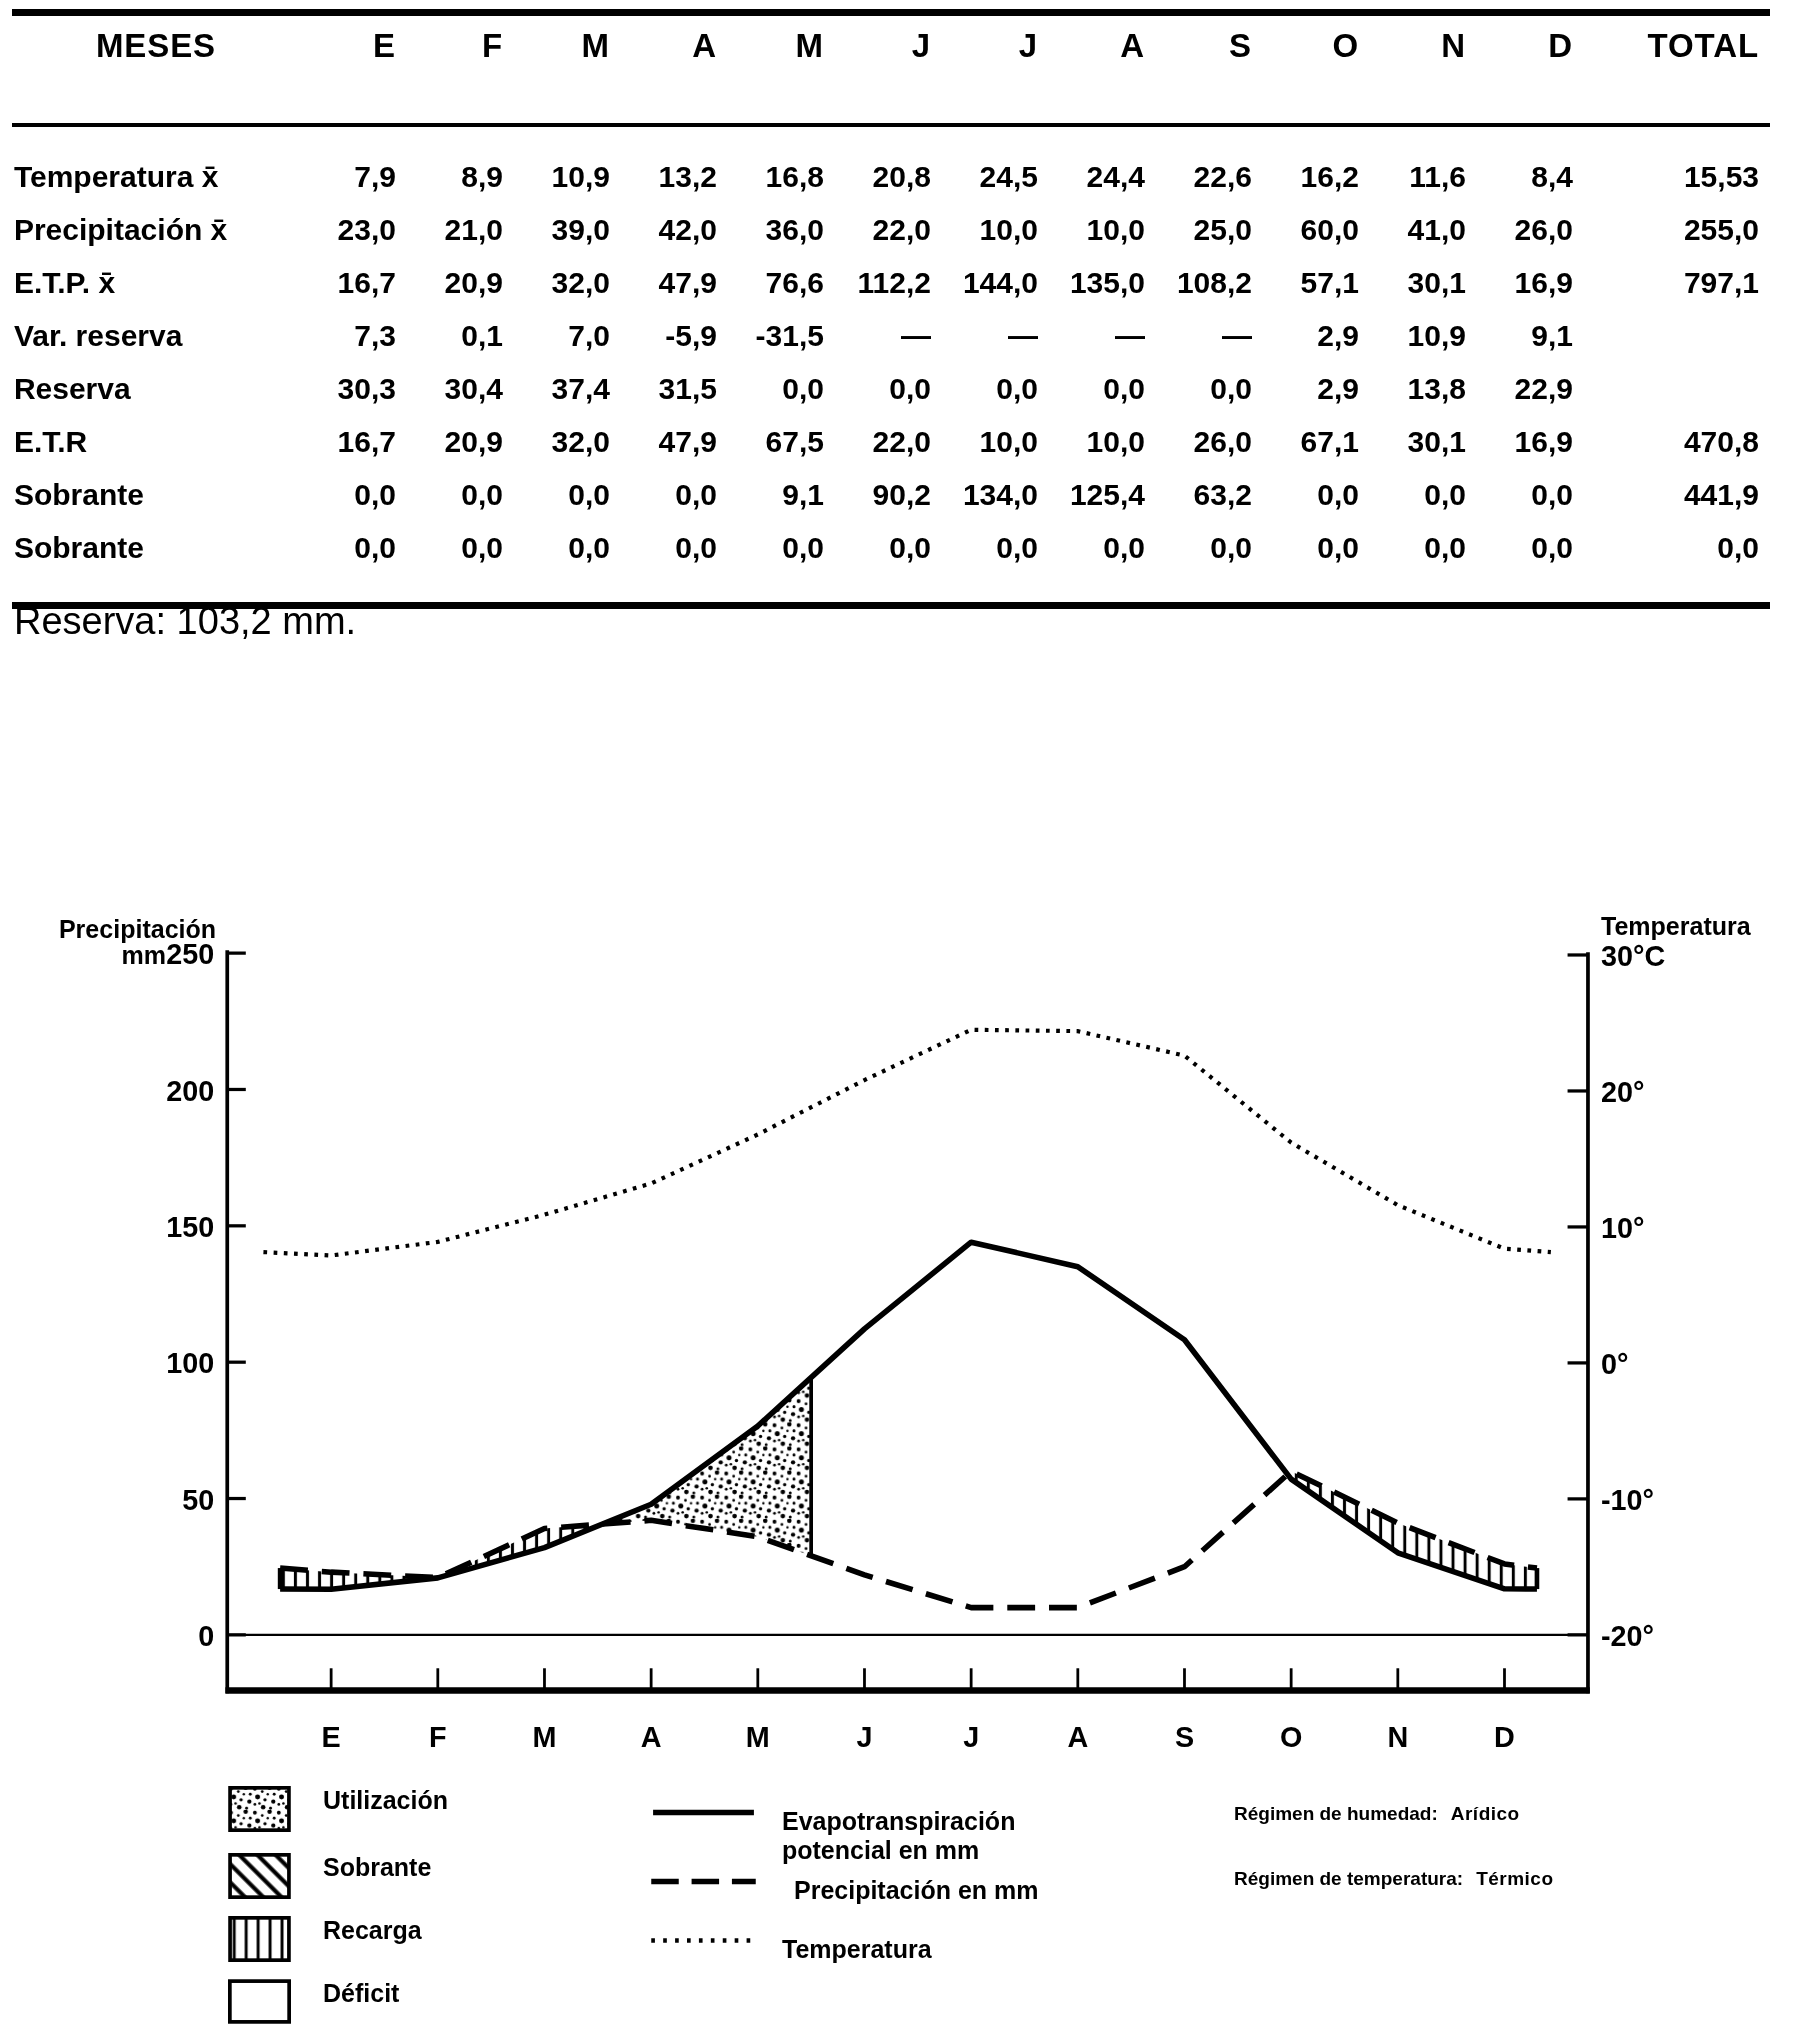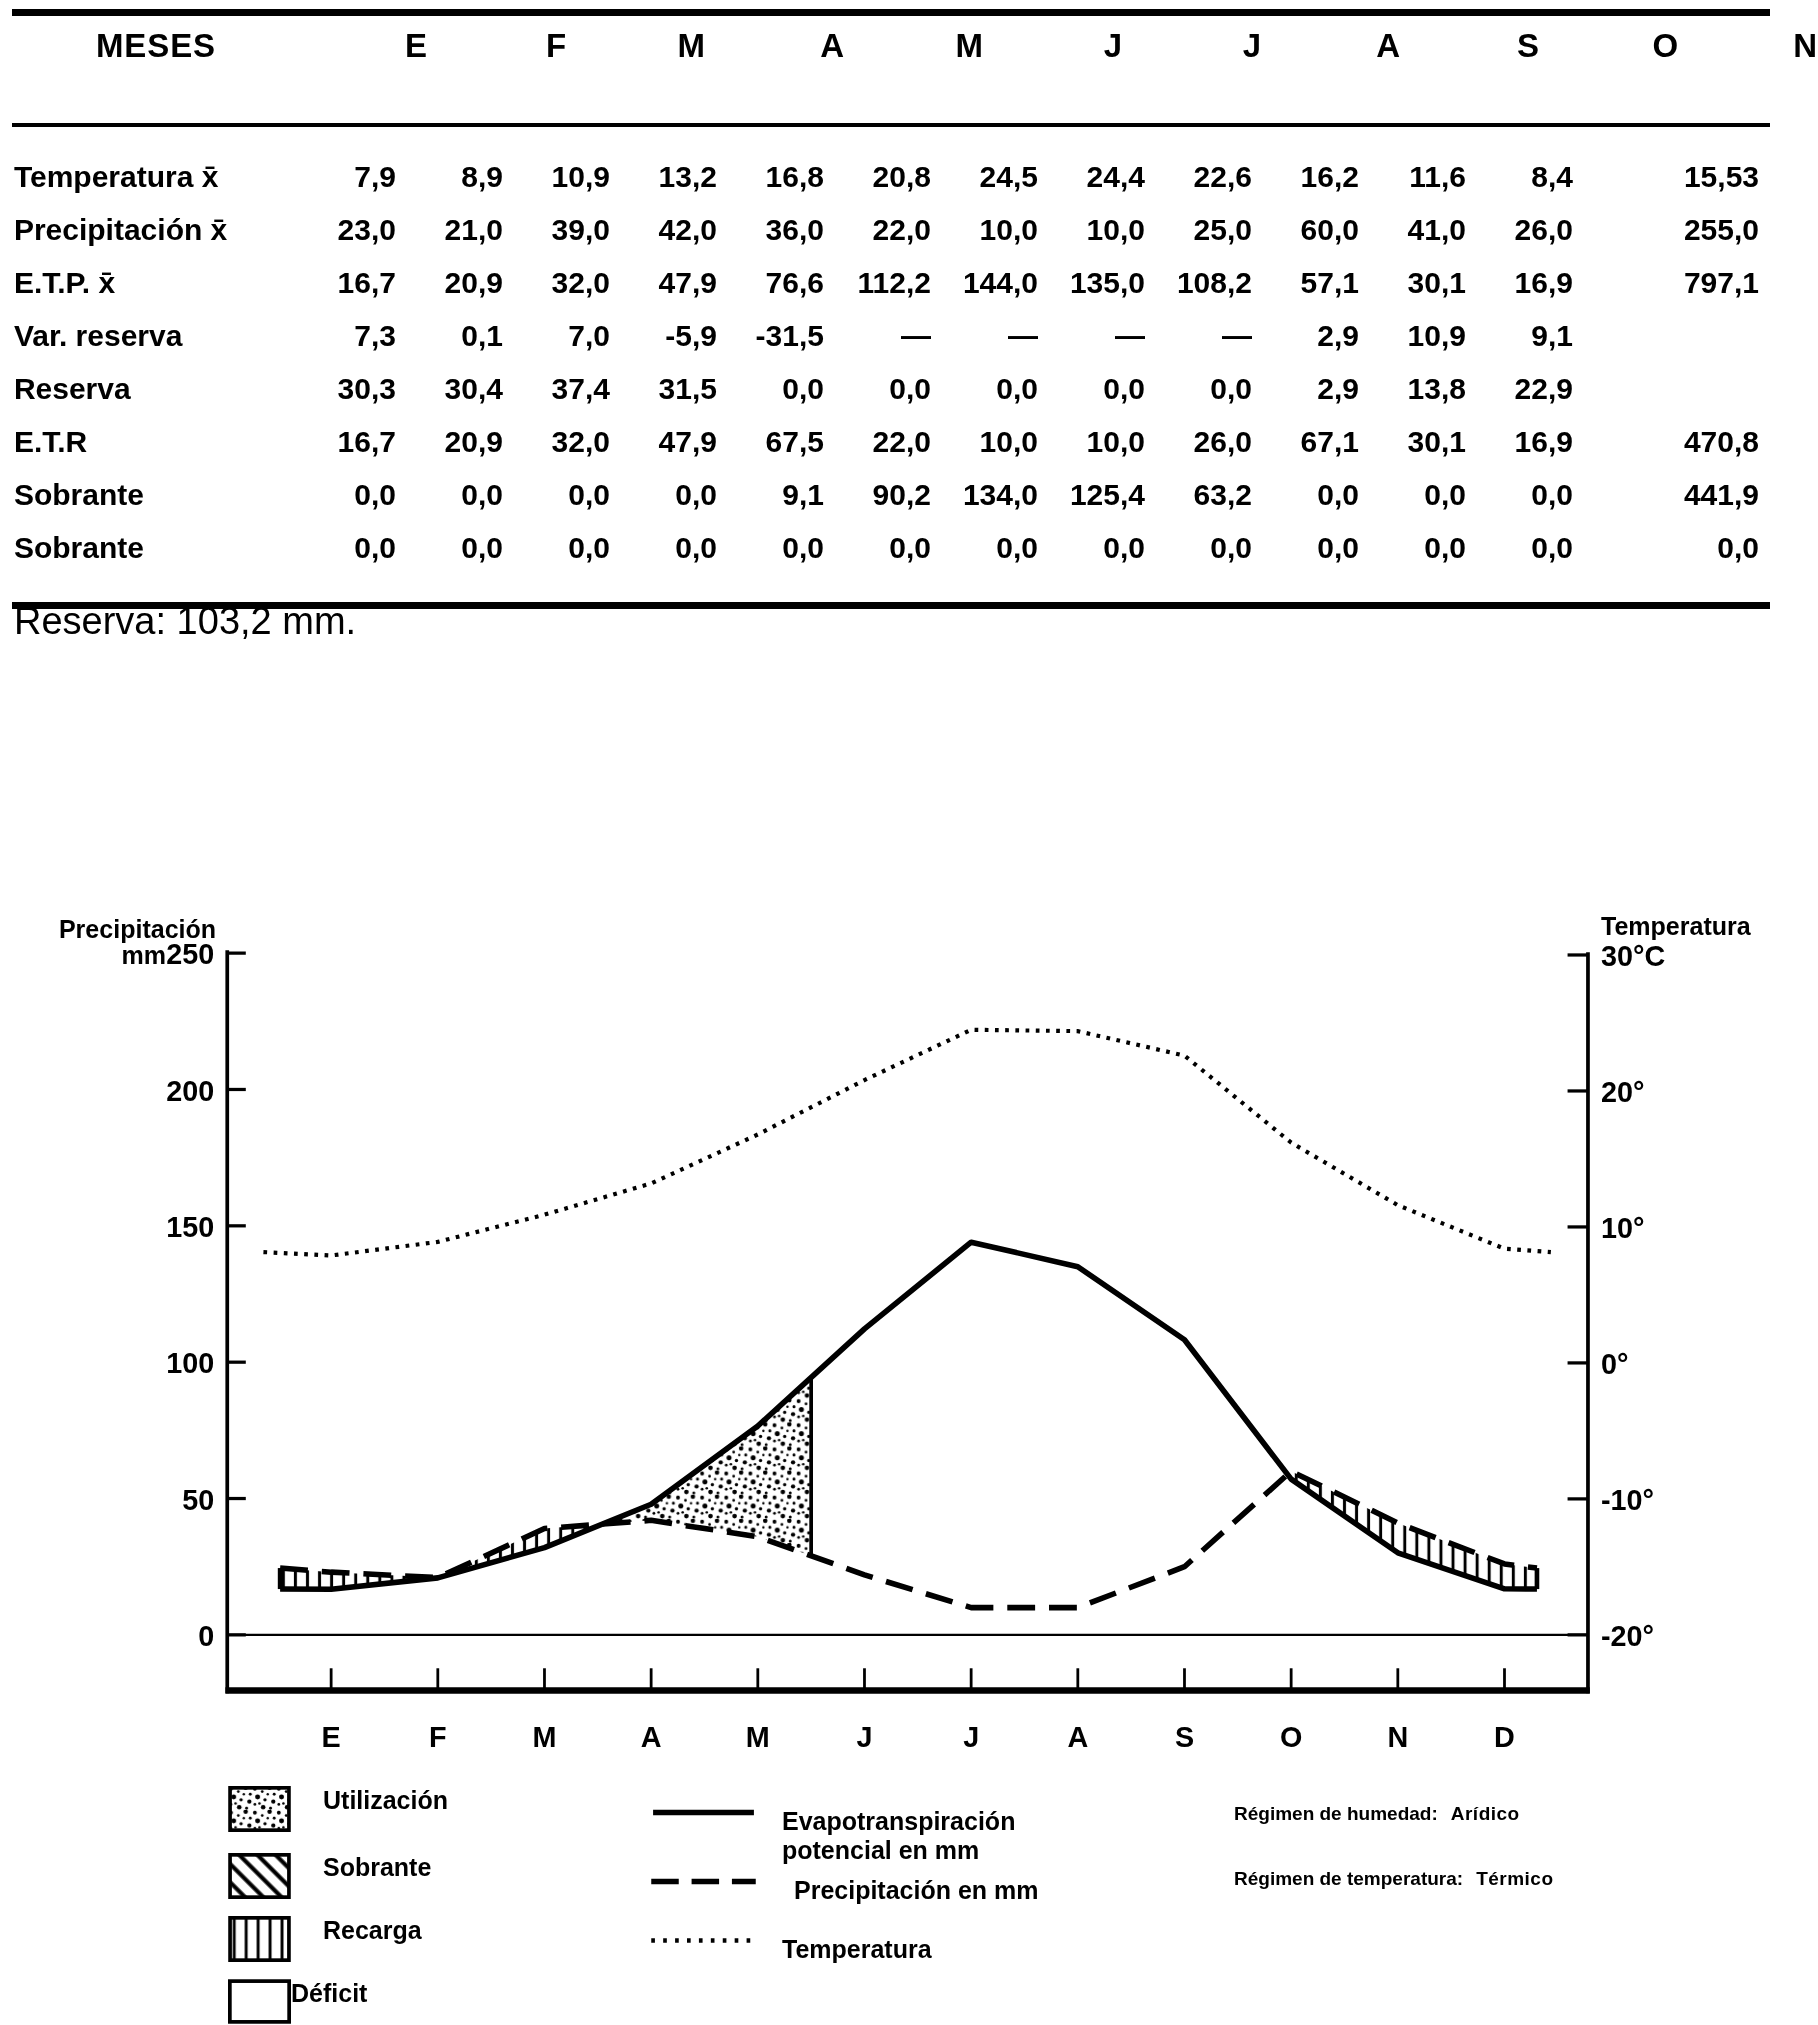--- a/index.html
+++ b/index.html
@@ -4,21 +4,21 @@
 <style>
   html,body{margin:0;padding:0;background:#fff;}
   .page{position:relative;width:1818px;height:2026px;background:#fff;overflow:hidden;
         font-family:"Liberation Sans",sans-serif;color:#000;}
   
   .table-block{position:absolute;left:12px;top:9.3px;width:1758px;}
   .rule{background:#000;width:100%;}
   .rule-thick{height:6.5px;}
   .rule-mid{height:4.6px;}
   .thead,.tr{display:grid;grid-template-columns:288px repeat(12,107px) 1fr;align-items:center;}
-  .thead{height:96px;align-items:start;padding-top:11px;gap:32px;}
+  .thead{height:96px;align-items:start;padding-top:11px;}
   .th{font-size:33px;font-weight:700;text-align:right;padding-right:11px;letter-spacing:0.9px;}
   .th.label-col{text-align:center;padding-right:0;}
   .tbody{padding-top:23px;padding-bottom:28px;}
   .tr{height:53px;}
   .td{font-size:30px;font-weight:700;}
   .td.num{text-align:right;padding-right:11px;}
   .td.label-col{text-align:left;padding-left:1.9px;}
   .reserve-note{position:absolute;left:14px;top:600px;font-size:38px;font-weight:400;}
   
   .chart{position:absolute;left:0;top:890px;width:1818px;height:872px;}
@@ -302,21 +302,21 @@
   <div class="legend-item" style="left:228px;top:1916px;">
     <svg class="patt-box" width="63" height="46" viewBox="0 0 68 50">
       <rect x="2" y="2" width="64" height="46" fill="url(#pat-vert)" stroke="#000" stroke-width="4"></rect>
       </svg>
     <span class="legend-label" style="margin-left:32px;">Recarga</span>
   </div>
   <div class="legend-item" style="left:228px;top:1979px;">
     <svg class="patt-box" width="63" height="45" viewBox="0 0 68 48">
       <rect x="2" y="2" width="64" height="44" fill="none" stroke="#000" stroke-width="4"></rect>
       </svg>
-    <span class="legend-label" style="">Déficit</span>
+    <span class="legend-label" style="margin-left:32px;">Déficit</span>
   </div>
 
   <div class="legend-item" style="left:649px;top:1807px;">
     <svg width="109" height="11" viewBox="0 0 118 12">
       <line x1="4" y1="6" x2="114" y2="6" stroke="#000" stroke-width="6"></line>
       </svg>
     <span class="legend-label two-line" style="margin-left:24px;">
       <span style="display:block">Evapotranspiración</span>
       <span style="display:block">potencial en mm</span>
     </span>

